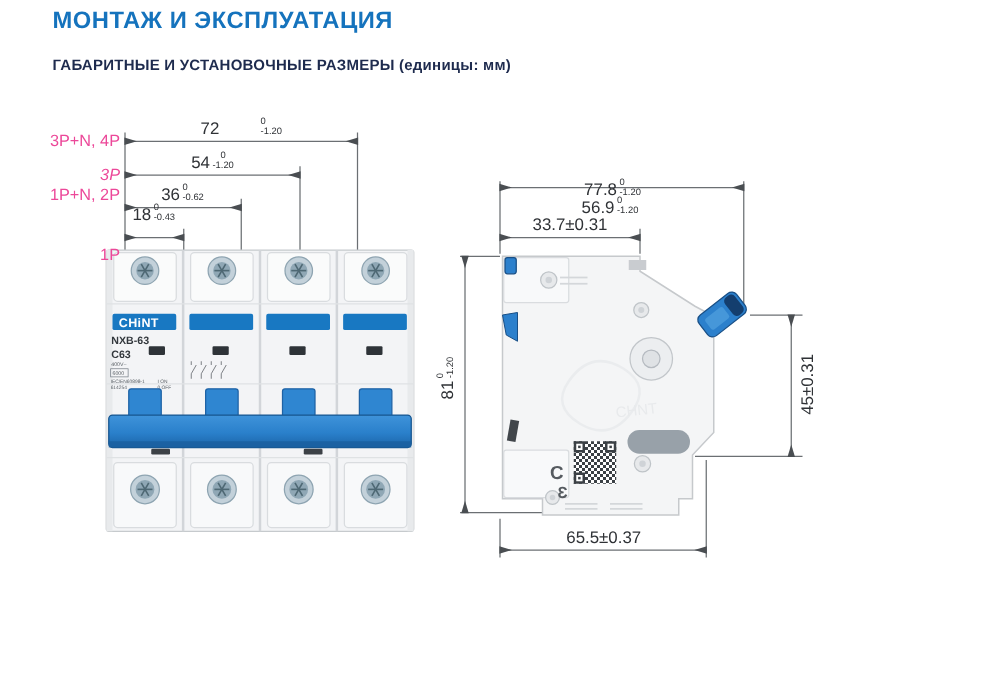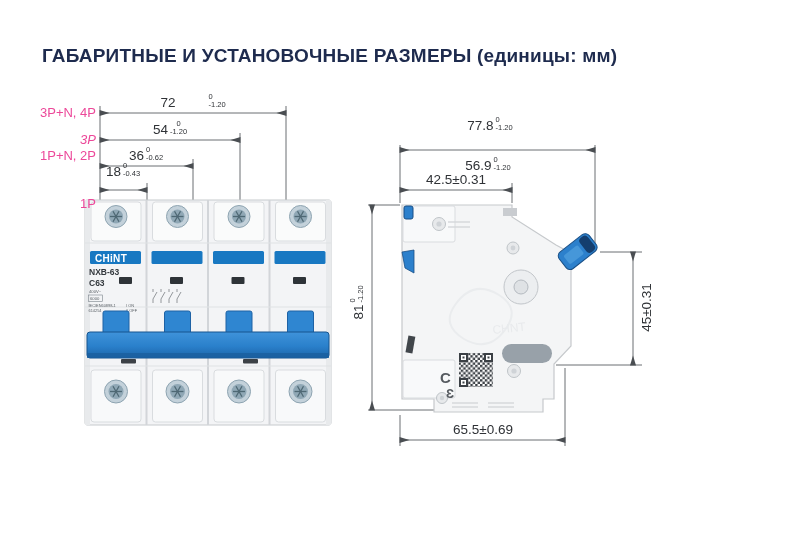--- a/index.html
+++ b/index.html
@@ -1,36 +1,37 @@
 <!DOCTYPE html>
 <html><head>
 <meta charset="utf-8">
 <style>
   html,body{margin:0;padding:0;background:#ffffff;}
   .canvas{position:relative;width:785px;height:538px;background:#ffffff;
           font-family:"Liberation Sans",sans-serif;overflow:hidden;}
   .title{position:absolute;left:42px;top:6px;font-size:19px;font-weight:bold;
          color:#1573bd;letter-spacing:.4px;margin:0;}
-  .subtitle{position:absolute;left:42px;top:45px;font-size:19px;font-weight:bold;
+  .subtitle{position:absolute;left:42px;top:45px;font-size:12px;font-weight:bold;
          color:#1e2b4e;letter-spacing:.2px;margin:0;}
   svg{position:absolute;left:0;top:0;}
   .polelabel{position:absolute;width:58px;text-align:right;font-size:13px;color:#ec4899;}
   .dim{position:absolute;display:flex;justify-content:center;align-items:flex-start;
        font-size:13.5px;color:#2f3236;white-space:nowrap;}
   .dim .tol{display:flex;flex-direction:column;font-size:7.5px;line-height:7.5px;
        margin-left:2px;transform:translateY(-2px);}
   .dim.rot{transform:rotate(-90deg);transform-origin:center center;}
   .plain{position:absolute;font-size:13.5px;color:#2f3236;text-align:center;white-space:nowrap;}
   .plain.rot{transform:rotate(-90deg);transform-origin:center center;}
 </style>
 </head>
 <body>
 
 <div class="canvas">
 
+  <h1 class="title">МОНТАЖ И ЭКСПЛУАТАЦИЯ</h1>
   <h2 class="subtitle">ГАБАРИТНЫЕ И УСТАНОВОЧНЫЕ РАЗМЕРЫ (единицы: мм)</h2>
 
   <svg width="785" height="538" viewBox="0 0 785 538">
     <defs>
       <marker id="ah" markerWidth="11" markerHeight="8" refX="10" refY="4" orient="auto-start-reverse">
         <path d="M0.5,4 L10.5,1 L10.5,7 Z" fill="#4a4e52"></path>
       </marker>
       <linearGradient id="barblue" x1="0" y1="0" x2="0" y2="1">
         <stop offset="0" stop-color="#3f93da"></stop>
         <stop offset="0.55" stop-color="#2a80cb"></stop>
@@ -336,38 +337,38 @@
       </span>
   </div>
   <div class="dim" style="left:93px;top:164px;width:60px;">
     <span>18</span>
     <span class="tol">
         <span>0</span>
         <span>-0.43</span>
       </span>
   </div>
 
-  <div class="dim" style="left:455px;top:118px;width:70px;align-items:flex-end;">
+  <div class="dim" style="left:455px;top:144px;width:70px;align-items:flex-end;">
     <span>77.8</span>
     <span class="tol">
         <span>0</span>
         <span>-1.20</span>
       </span>
   </div>
   <div class="dim" style="left:453px;top:158px;width:70px;">
     <span>56.9</span>
     <span class="tol">
         <span>0</span>
         <span>-1.20</span>
       </span>
   </div>
-  <div class="plain" style="left:416px;top:172px;width:80px;">42.5±0.31</div>
+  <div class="plain" style="left:416px;top:172px;width:80px;">33.7±0.31</div>
   <div class="dim rot" style="left:330px;top:295px;width:56px;">
     <span>81</span>
     <span class="tol">
         <span>0</span>
         <span>-1.20</span>
       </span>
   </div>
   <div class="plain rot" style="left:611px;top:300px;width:70px;">45±0.31</div>
-  <div class="plain" style="left:443px;top:422px;width:80px;">65.5±0.69</div>
+  <div class="plain" style="left:443px;top:422px;width:80px;">65.5±0.37</div>
 
 </div>
 
 </body></html>

